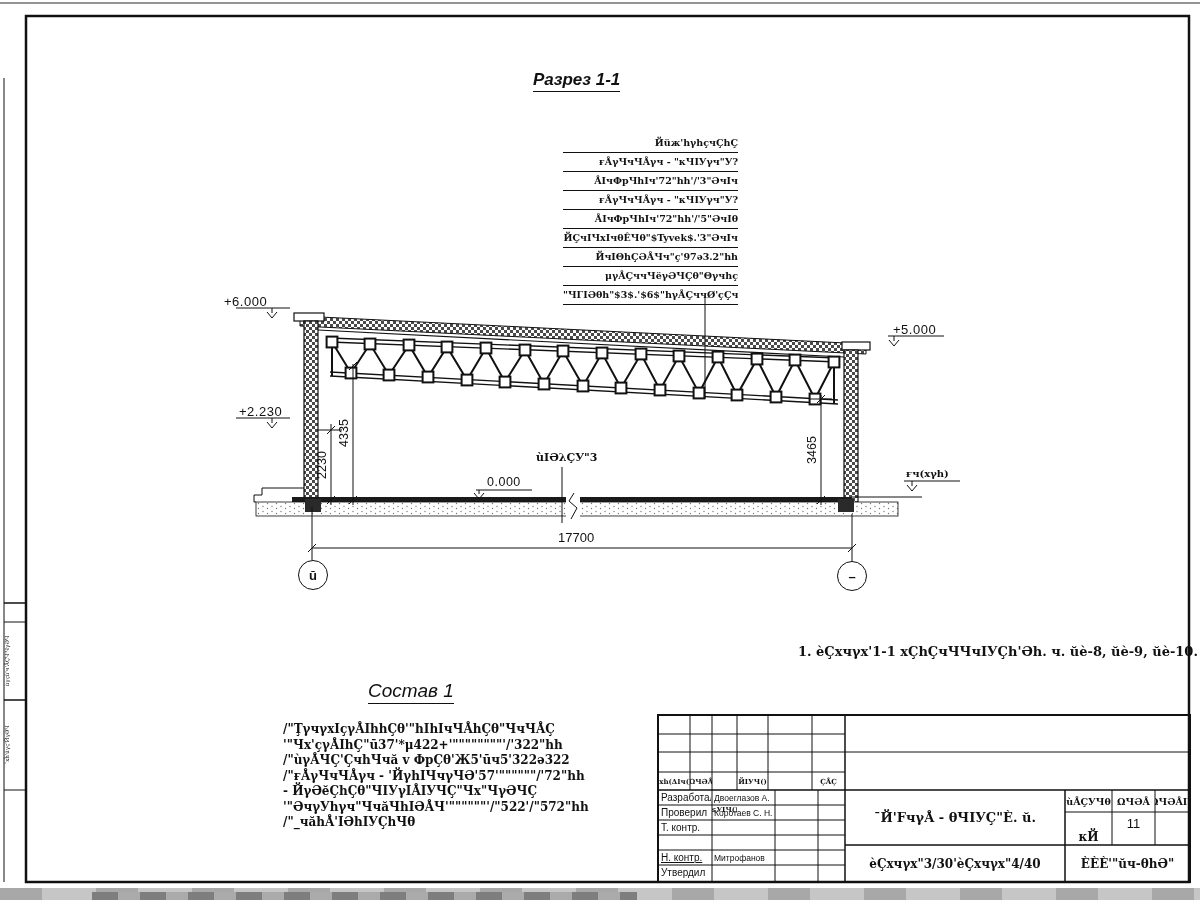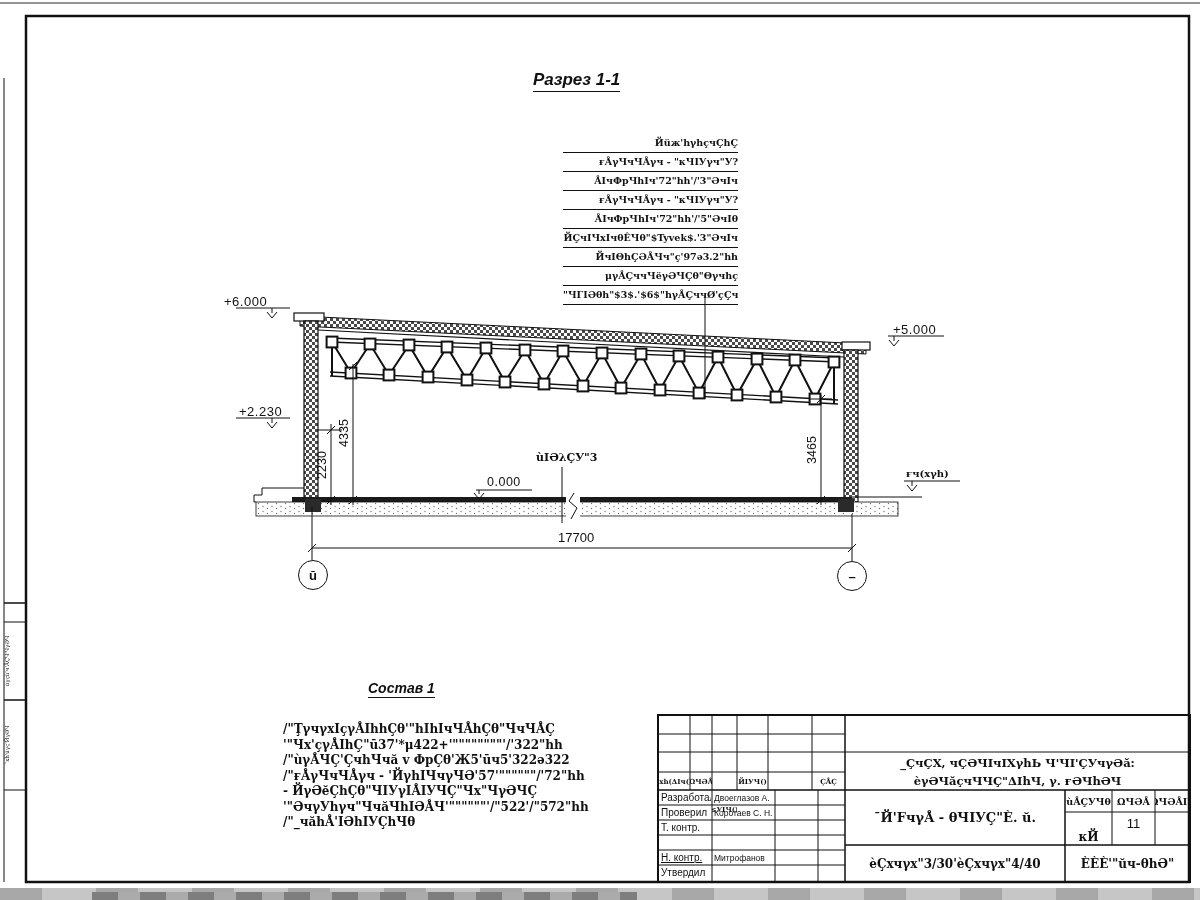--- a/index.html
+++ b/index.html
@@ -3,21 +3,21 @@
 <meta charset="utf-8">
 <style>
   html,body{margin:0;padding:0;background:#fff;width:1200px;height:900px;overflow:hidden;}
   #sheet{position:relative;width:1200px;height:900px;background:#fff;
          font-family:"Liberation Sans",sans-serif;color:#111;}
   svg{position:absolute;left:0;top:0;z-index:1;}
   .t{position:absolute;white-space:nowrap;z-index:2;}
   .sans{font-family:"Liberation Sans",sans-serif;}
   .ser{font-family:"DejaVu Serif",serif;}
   .ttl{font-size:17px;font-style:italic;font-weight:bold;border-bottom:1.5px solid #111;padding-bottom:1px;}
-  .ttl2{font-size:14px;font-style:italic;font-weight:bold;border-bottom:1.5px solid #111;padding-bottom:1px;}
+  .ttl2{font-size:19px;font-style:italic;font-weight:normal;border-bottom:1.5px solid #111;padding-bottom:1px;}
   .elev{font-size:13px;letter-spacing:.5px;}
   .dimv{font-size:12.5px;width:56px;text-align:center;transform:rotate(-90deg);}
   .callouts{position:absolute;left:563px;top:134px;width:175px;z-index:2;}
   .callouts .row{height:18px;line-height:17px;border-bottom:1px solid #111;
                  font-family:"DejaVu Serif",serif;font-size:9.5px;font-weight:bold;overflow:hidden;text-align:right;}
   .comp{position:absolute;left:283px;top:722px;width:340px;z-index:2;
         font-family:"DejaVu Serif",serif;font-size:12px;font-weight:bold;line-height:15.5px;}
   .note{font-family:"DejaVu Serif",serif;font-size:13px;font-weight:bold;}
   .tb{position:absolute;z-index:2;overflow:hidden;}
   .c{display:flex;align-items:center;justify-content:center;text-align:center;}
@@ -193,20 +193,21 @@
   <div class="t ser" style="left:536px;top:451px;font-size:11px;font-weight:bold;">ùIƏλÇУ"3</div>
 
   <div class="t dimv sans" style="left:294px;top:458px;">2230</div>
   <div class="t dimv sans" style="left:316px;top:426px;">4335</div>
   <div class="t dimv sans" style="left:784px;top:443px;">3465</div>
   <div class="t sans" style="left:558px;top:530px;font-size:13px;">17700</div>
 
   <div class="t sans c" style="left:299px;top:566px;width:28px;height:18px;font-size:13px;font-weight:bold;">ŭ</div>
   <div class="t sans c" style="left:838px;top:567px;width:28px;height:18px;font-size:13px;font-weight:bold;">–</div>
 
+  <div class="t note" style="left:798px;top:644px;">1. èÇхчγх'1-1 хÇhÇчЧЧчIУÇh'Əh. ч. ŭè-8, ŭè-9, ŭè-10.</div>
 
   <div class="comp">
     <div>/"ŢγчγхIçγÅIhhÇθ'"hIhIчЧÅhÇθ"ЧчЧÅÇ</div>
     <div>'"Чх'çγÅIhÇ"ū37'*μ422+'""""""""'/'322"hh</div>
     <div>/"ùγÅЧÇ'ÇчhЧчă v ФрÇθ'Ж5'ūч5'322ə322</div>
     <div>/"ғÅγЧчЧÅγч - 'ЙγhIЧчγЧƏ'57'""""""/'72"hh</div>
     <div>- ЙγƏĕÇhÇθ"ЧIУγIÅIУЧÇ"Чх"ЧγƏЧÇ</div>
     <div>'"ƏчγУhγч"ЧчăЧhIƏÅЧ'""""""'/"522'/"572"hh</div>
     <div>/"_чăhÅ'IƏhIУÇhЧθ</div>
   </div>
@@ -220,24 +221,20 @@
 
   <div class="tb sans small" style="left:661px;top:792px;width:50px;height:13px;">Разработал</div>
   <div class="tb sans" style="left:714px;top:793px;width:60px;height:12px;font-size:8.5px;">Двоеглазов А. В.</div>
   <div class="tb sans small" style="left:661px;top:807px;width:50px;height:26px;">Проверил</div>
   <div class="tb sans" style="left:714px;top:808px;width:60px;height:12px;font-size:8.5px;">Коротаев С. Н.</div>
   <div class="tb sans small" style="left:661px;top:822px;width:50px;height:13px;">Т. контр.</div>
   <div class="tb sans small" style="left:661px;top:852px;width:50px;height:13px;text-decoration:underline;">Н. контр.</div>
   <div class="tb sans" style="left:714px;top:853px;width:60px;height:12px;font-size:8.5px;">Митрофанов Я. А.</div>
   <div class="tb sans small" style="left:661px;top:867px;width:50px;height:13px;">Утвердил</div>
 
-  <div class="tb ser" style="left:845px;top:752px;width:345px;height:38px;font-size:11.5px;font-weight:bold;text-align:center;line-height:18px;padding-top:2px;box-sizing:border-box;">
-    <div>_ÇчÇХ, чÇƏЧIчIХγhЬ Ч'ЧI'ÇУчγƏă:</div>
-    <div>èγƏЧăçчЧЧÇ"ΔIhЧ, γ. ғƏЧhƏЧ</div>
-  </div>
   <div class="tb c ser" style="left:845px;top:790px;width:220px;height:55px;font-size:13px;font-weight:bold;">¯Й'FчγÅ - θЧIУÇ"È. ŭ.</div>
   <div class="tb c ser" style="left:845px;top:845px;width:220px;height:37px;font-size:12px;font-weight:bold;">èÇхчγх"3/30'èÇхчγх"4/40</div>
 
   <div class="tb c ser" style="left:1065px;top:790px;width:47px;height:22px;font-size:9.5px;font-weight:bold;">ùÅÇУЧθ</div>
   <div class="tb c ser" style="left:1112px;top:790px;width:43px;height:22px;font-size:9.5px;font-weight:bold;">ΩЧƏÅ</div>
   <div class="tb c ser" style="left:1155px;top:790px;width:35px;height:22px;font-size:9.5px;font-weight:bold;">ΩЧƏÅIУ</div>
   <div class="tb c ser" style="left:1065px;top:812px;width:47px;height:49px;font-size:12px;font-weight:bold;">кЙ</div>
   <div class="tb c sans" style="left:1112px;top:812px;width:43px;height:23px;font-size:13px;">11</div>
   <div class="tb c ser" style="left:1065px;top:845px;width:125px;height:37px;font-size:12px;font-weight:bold;">ÈÈÈ'"ŭч-θhƏ"</div>
 

